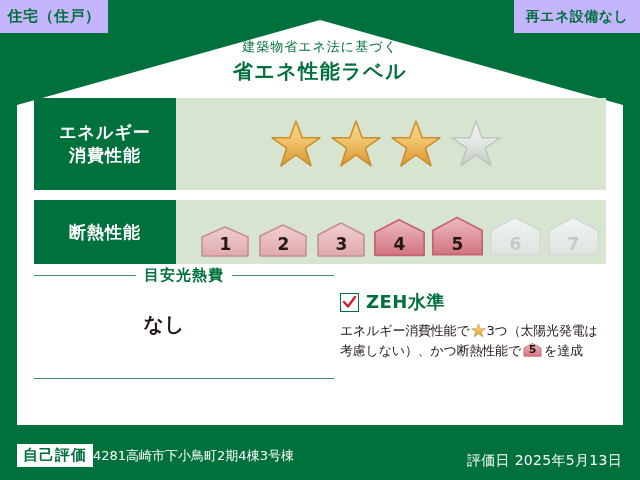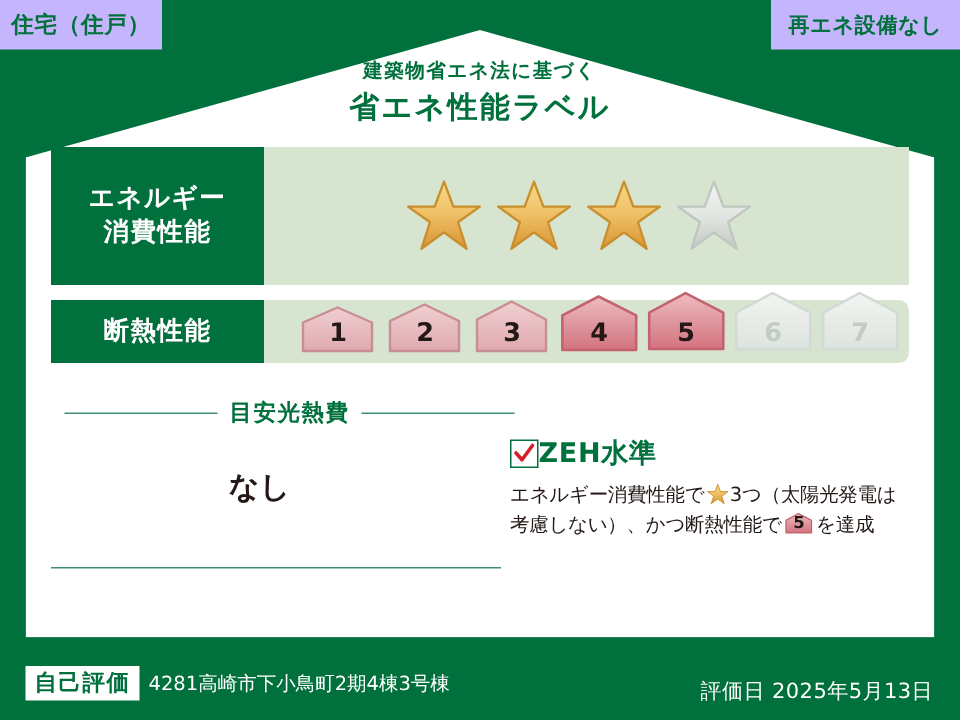--- a/index.html
+++ b/index.html
@@ -53,21 +53,21 @@
   
   #title-block {
     position: absolute;
     left: 0; right: 0; top: 38px;
     text-align: center;
     z-index: 7;
     color: #00703c;
   }
   #title-sub {
     font-size: 13px;
-    font-weight: bold;
+    font-weight: normal;
     letter-spacing: 1px;
     margin-bottom: 2px;
   }
   #title-main {
     font-size: 20px;
     font-weight: bold;
     letter-spacing: 1.5px;
   }
 
   
@@ -82,21 +82,21 @@
   
   .perf-row {
     position: absolute;
     left: 0;
     width: 572px;
     display: flex;
     align-items: stretch;
     background: #d6e4d0;
   }
   #row-energy { top: 0; height: 92px; }
-  #row-insulation { top: 102px; height: 42px; border-radius: 7px; }
+  #row-insulation { top: 102px; height: 64px; }
 
   .perf-label {
     width: 142px;
     background: #00703c;
     color: #ffffff;
     font-size: 17px;
     font-weight: bold;
     letter-spacing: 1px;
     display: flex;
     flex-direction: column;
@@ -147,21 +147,21 @@
     text-align: center;
     font-size: 17px;
     font-weight: bold;
     color: #231815;
   }
   .grade.off span { color: #c2cbc6; }
 
   
   #cost-block {
     position: absolute;
-    left: 9px; top: 168px;
+    left: 0; top: 168px;
     width: 300px;
   }
   #cost-heading {
     display: flex;
     align-items: center;
     gap: 8px;
     color: #00703c;
     font-size: 15px;
     font-weight: bold;
     letter-spacing: 1px;
@@ -189,21 +189,21 @@
 
   
   #zeh-block {
     position: absolute;
     left: 306px; top: 192px;
     width: 268px;
   }
   #zeh-title-row {
     display: flex;
     align-items: center;
-    gap: 0;
+    gap: 7px;
   }
   #zeh-checkbox {
     width: 19px; height: 19px;
     border: 1.6px solid #00703c;
     background: #ffffff;
     position: relative;
     flex: 0 0 19px;
   }
   #zeh-checkbox svg { position: absolute; left: 1px; top: 1px; }
   #zeh-title {
@@ -235,21 +235,21 @@
     font-weight: bold;
     color: #231815;
   }
 
   
   #footer-left {
     position: absolute;
     left: 17px; bottom: 13px;
     display: flex;
     align-items: center;
-    gap: 6px;
+    gap: 0;
     z-index: 9;
   }
   #self-eval-badge {
     background: #ffffff;
     color: #00703c;
     font-size: 15px;
     font-weight: bold;
     padding: 2px 6px;
     letter-spacing: 1px;
   }

